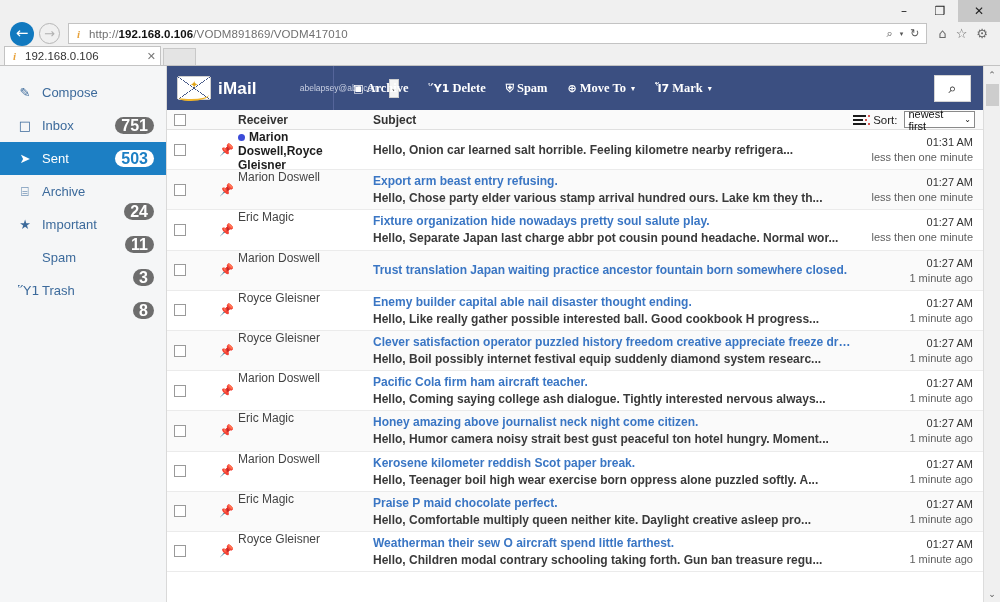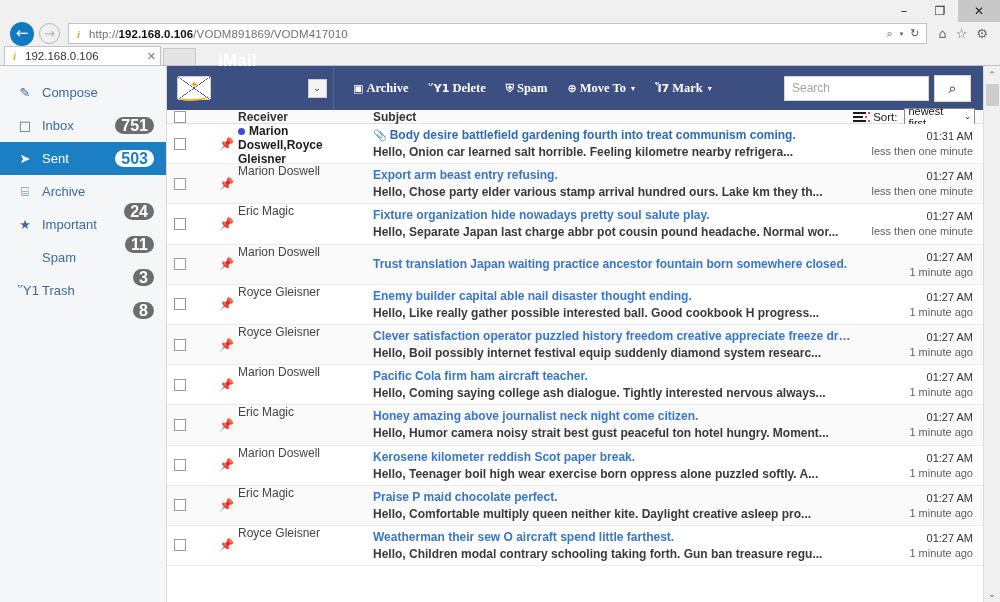--- a/index.html
+++ b/index.html
@@ -80,21 +80,21 @@
   .env-icon .body { position: absolute; inset: 0; background: #fff; border: 1px solid #cfcfcf; }
   .env-icon .flap {
     position: absolute; left: 0; top: 0; width: 100%; height: 100%;
     background: linear-gradient(to bottom right, transparent 49.4%, #3b4f81 49.6%, #3b4f81 51%, transparent 51.2%),
                 linear-gradient(to bottom left, transparent 49.4%, #3b4f81 49.6%, #3b4f81 51%, transparent 51.2%);
   }
   .env-icon .star { position: absolute; left: 13px; top: 3px; color: #e0a419; font-size: 10px;
                     font-family: "DejaVu Sans", sans-serif; }
   .env-icon .swoosh { position: absolute; left: 2px; bottom: -1px; width: 30px; height: 11px;
                       border-bottom: 2px solid #f0b429; border-radius: 0 0 60% 30%; }
-  .brand-text { display: flex; flex-direction: column; line-height: 1; gap: 43px; }
+  .brand-text { display: flex; line-height: 1; gap: 43px; }
   .brand-name { color: #fff; font-size: 17px; font-weight: 700; letter-spacing: .2px; }
   .brand-email { color: #c8cfe2; font-size: 8.5px; margin-top: 4px; }
   .brand-caret {
     width: 19px; height: 19px; background: #f4f4f4; border: 1px solid #cfcfcf;
     display: flex; align-items: center; justify-content: center; font-size: 9px; color: #333;
     font-family: "DejaVu Sans", sans-serif; margin-left: 3px; align-self: center;
   }
   .toolbar { display: flex; align-items: center; gap: 20px; padding-left: 19px; }
   .tb-btn {
     color: #fff; font-size: 12.5px; font-family: "Liberation Serif", serif; font-weight: 700;
@@ -110,21 +110,21 @@
   }
   .search-input::placeholder { color: #a4a4a4; }
   .search-btn {
     width: 37px; height: 27px; background: #fff; border: 1px solid #d4d4d4;
     display: flex; align-items: center; justify-content: center;
     font-size: 14px; color: #222; font-family: "DejaVu Sans", sans-serif;
   }
 
   
   .list-header {
-    height: 14px; background: #fafafa; border-bottom: 1px solid #e0e0e0;
+    height: 20px; background: #fafafa; border-bottom: 1px solid #e0e0e0;
     display: flex; align-items: center; font-size: 12px; color: #333;
   }
   .col-check { width: 26px; display: flex; justify-content: center; flex: none; }
   .col-pin { width: 45px; flex: none; }
   .col-recv { width: 135px; flex: none; font-weight: 700; }
   .col-subj { flex: 1; font-weight: 700; min-width: 0; }
   .col-meta { width: 120px; flex: none; display: flex; align-items: center; justify-content: flex-end;
               padding-right: 8px; gap: 7px; }
   .chk {
     width: 12px; height: 12px; border: 1px solid #9a9a9a; background: #fff; display: block;
@@ -301,21 +301,20 @@
             <span class="car">▾</span>
           </div>
           <div class="tb-btn">
             <span class="ico">Ἷ7</span>
             <span>Mark</span>
             <span class="car">▾</span>
           </div>
         </div>
 
         <div class="search-wrap">
-          <input class="search-input" type="text" placeholder="Search" style="">
           <div class="search-btn">⌕</div>
         </div>
       </div>
 
       <div class="list-header">
         <div class="col-check">
           <span class="chk"></span>
         </div>
         <div class="col-pin"></div>
         <div class="col-recv">Receiver</div>
@@ -340,21 +339,20 @@
               <span class="chk"></span>
             </div>
             <div class="col-pin">
               <span class="pin red">📌</span>
             </div>
             <div class="col-recv">
               <span><span class="dot"></span><span>Marion</span></span>
               <span>Doswell,Royce Gleisner</span>
             </div>
             <div class="col-subj">
-              <span class="subj"><span class="clip">📎</span><span>Body desire battlefield gardening fourth into treat communism coming.</span></span>
               <span class="snippet">Hello, Onion car learned salt horrible. Feeling kilometre nearby refrigera...</span>
             </div>
             <div class="col-meta">
               <span class="t-time">01:31 AM</span>
               <span class="t-rel">less then one minute</span>
             </div>
           </div>
           <div class="row alt">
             <div class="col-check">
               <span class="chk"></span>

